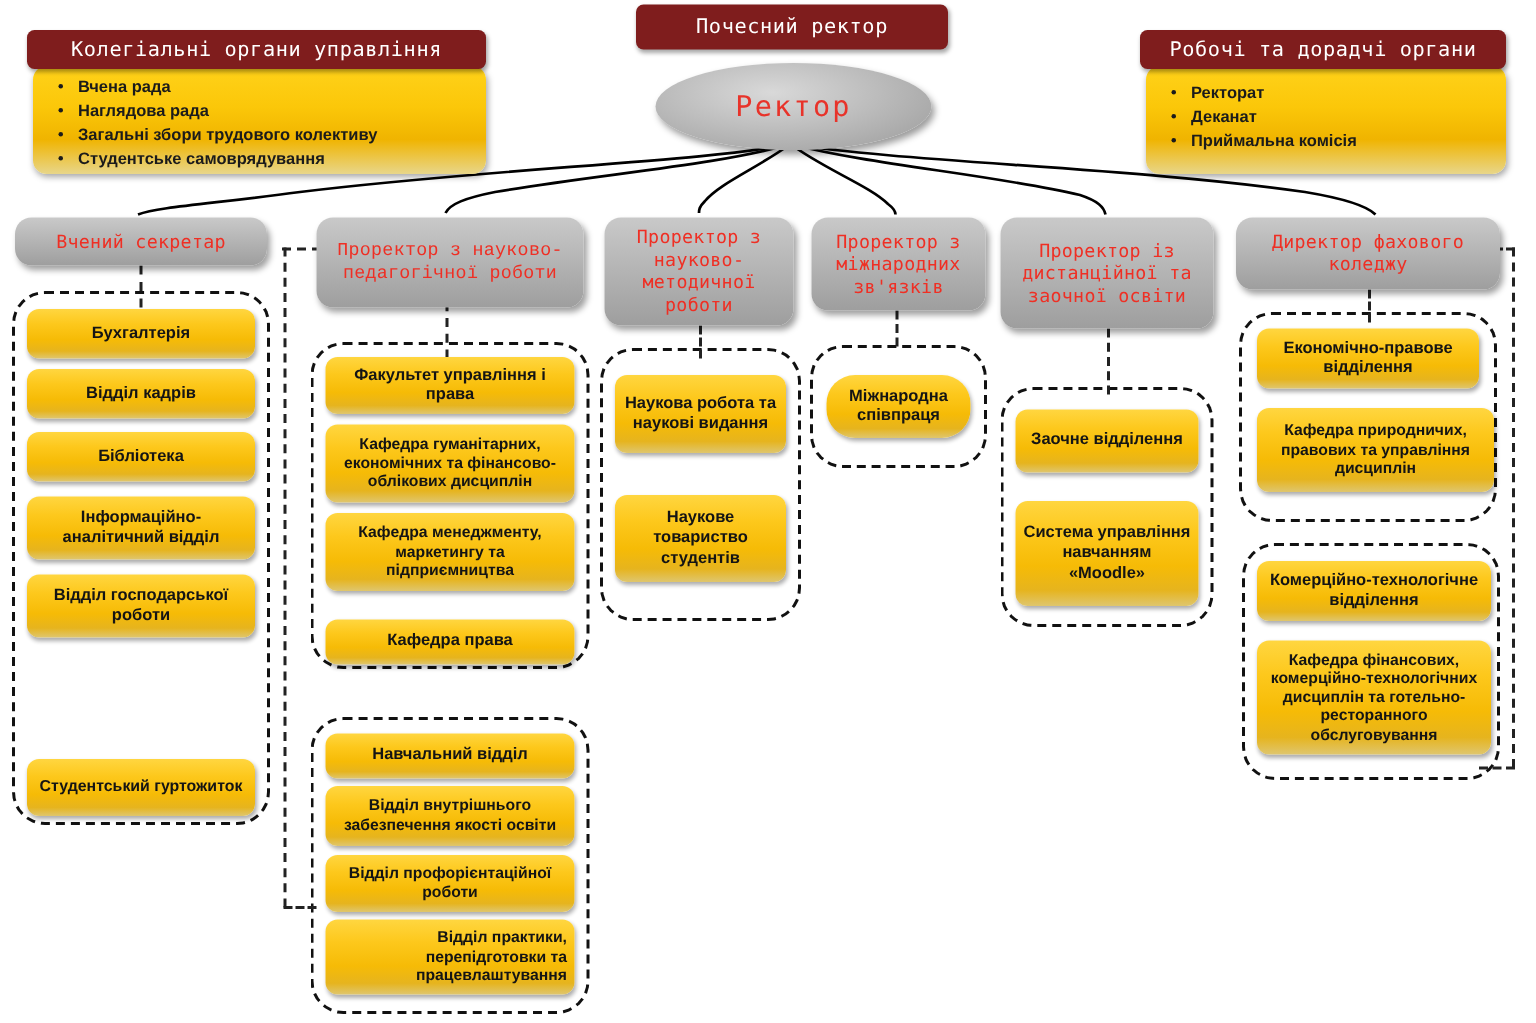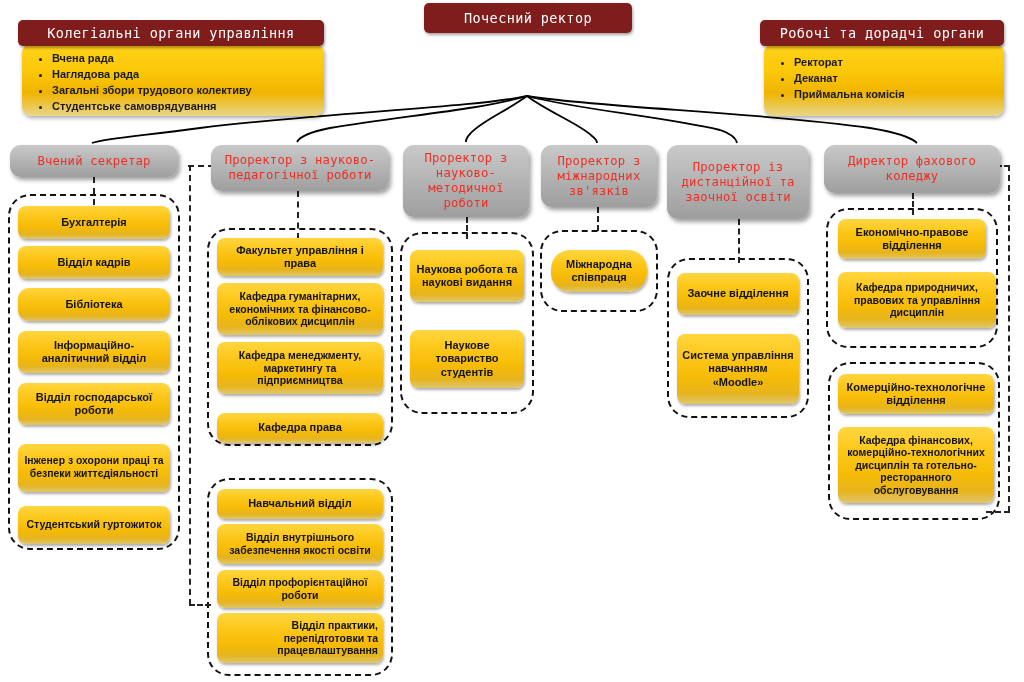--- a/index.html
+++ b/index.html
@@ -122,20 +122,21 @@
       <path d="M527 96 C 480 110, 400 116, 330 128 C 310 132, 300 136, 297 142"></path>
       <path d="M527 96 C 505 112, 480 122, 470 134 C 466 138, 466 140, 466 142"></path>
       <path d="M527 96 C 548 112, 580 124, 592 136 C 596 139, 597 141, 597 143"></path>
       <path d="M527 96 C 580 110, 660 116, 720 130 C 732 134, 736 138, 737 143"></path>
       <path d="M527 96 C 600 108, 760 112, 870 128 C 900 133, 912 138, 917 143"></path>
     </g>
   </svg>
 
   <div class="redbar" style="left:424px;top:3px;width:208px;height:30px;">Почесний ректор</div>
 
+  <div class="ellipse" style="left:437px;top:42px;width:184px;height:58px;">Ректор</div>
 
   <div class="redbar" style="left:18px;top:20px;width:306px;height:26px;">Колегіальні органи управління</div>
   <div class="listcard" style="left:22px;top:44px;width:302px;height:72px;">
     <ul>
       <li>Вчена рада</li>
       <li>Наглядова рада</li>
       <li>Загальні збори трудового колективу</li>
       <li>Студентське самоврядування</li>
     </ul>
   </div>
@@ -147,27 +148,26 @@
       <li>Деканат</li>
       <li>Приймальна комісія</li>
     </ul>
   </div>
 
   <div class="graybox" style="left:10px;top:145px;width:168px;height:32px;">Вчений секретар</div>
   <div class="vdash" style="left:93px;top:177px;height:28px;"></div>
   <div class="dashgroup" style="left:8px;top:194px;width:172px;height:356px;"></div>
   <div class="ybox" style="left:18px;top:206px;width:152px;height:33px;">Бухгалтерія</div>
   <div class="ybox" style="left:18px;top:246px;width:152px;height:33px;">Відділ кадрів</div>
-  <div class="ybox" style="left:18px;top:288px;width:152px;height:33px;border-radius:11px;">Бібліотека</div>
+  <div class="ybox" style="left:18px;top:288px;width:152px;height:33px;">Бібліотека</div>
   <div class="ybox" style="left:18px;top:331px;width:152px;height:42px;">Інформаційно-аналітичний відділ</div>
   <div class="ybox" style="left:18px;top:383px;width:152px;height:42px;">Відділ господарської роботи</div>
-  <div class="ybox" style="left:18px;top:444px;width:152px;height:48px;font-size:10.4px;line-height:12.8px;">Інженер з охорони праці та безпеки життєдіяльності</div>
   <div class="ybox" style="left:18px;top:506px;width:152px;height:38px;font-size:10.6px;">Студентський гуртожиток</div>
 
-  <div class="graybox" style="left:211px;top:145px;width:178px;height:46px;">Проректор з науково-педагогічної роботи</div>
+  <div class="graybox" style="left:211px;top:145px;width:178px;height:60px;font-family:Liberation Mono, monospace;">Проректор з науково-педагогічної роботи</div>
 
   <div class="hdash" style="left:188px;top:165px;width:26px;"></div>
   <div class="vdash" style="left:189px;top:165px;height:440px;"></div>
   <div class="hdash" style="left:189px;top:604px;width:22px;"></div>
   <div class="vdash" style="left:297px;top:191px;height:48px;"></div>
 
   <div class="dashgroup" style="left:207px;top:228px;width:186px;height:218px;"></div>
   <div class="ybox" style="left:217px;top:238px;width:166px;height:38px;">Факультет управління і права</div>
   <div class="ybox" style="left:217px;top:283px;width:166px;height:52px;font-size:10.5px;line-height:12.6px;">Кафедра гуманітарних, економічних та фінансово-облікових дисциплін</div>
   <div class="ybox" style="left:217px;top:342px;width:166px;height:52px;font-size:10.5px;line-height:12.6px;">Кафедра менеджменту, маркетингу та підприємництва</div>

